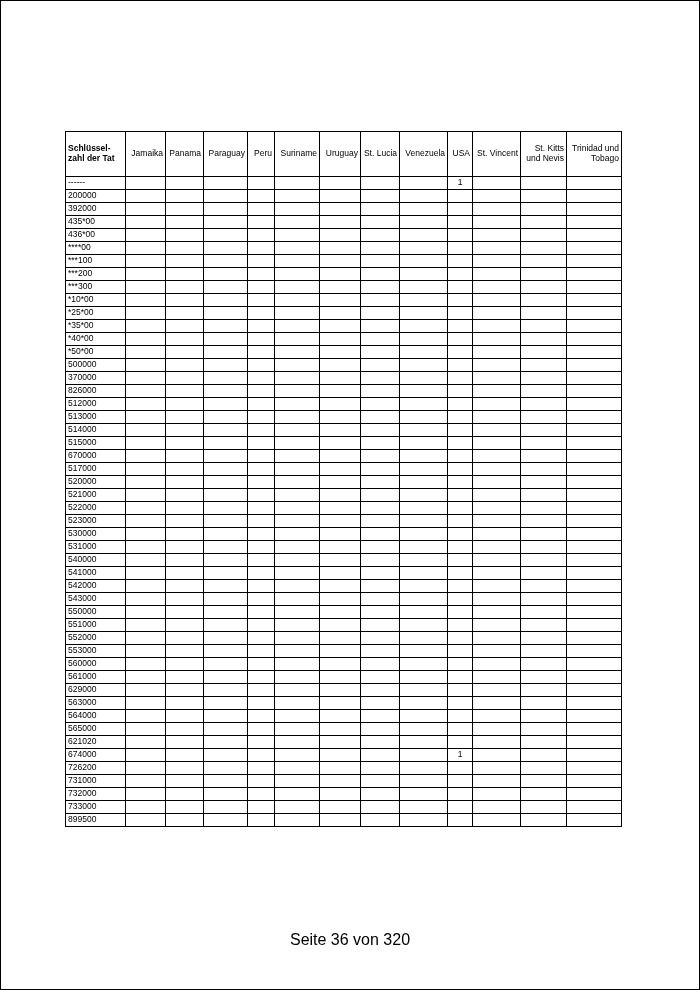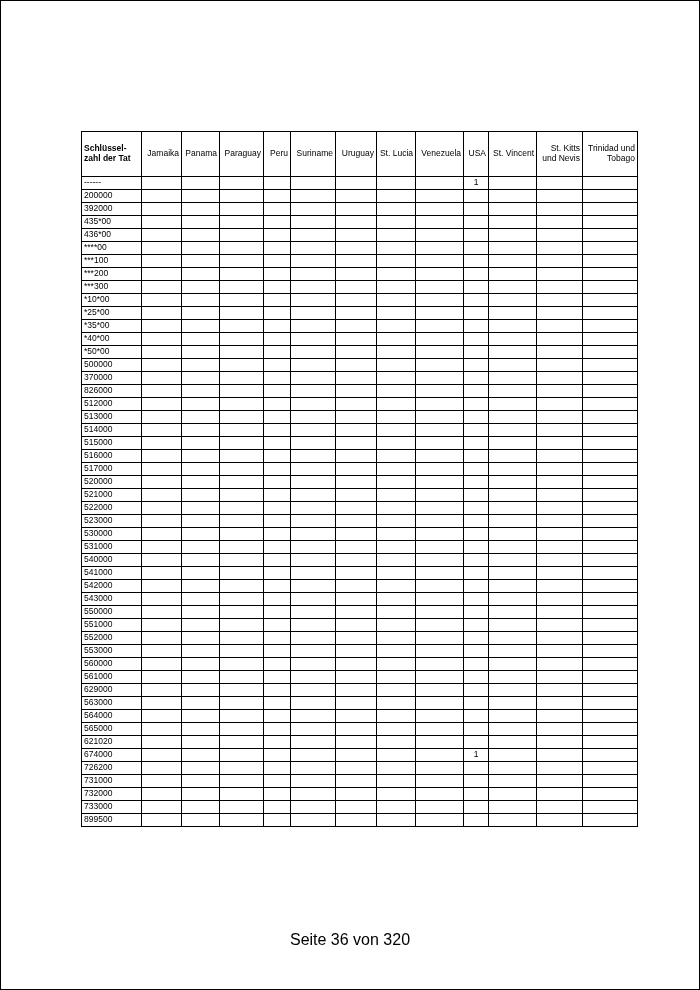--- a/index.html
+++ b/index.html
@@ -17,21 +17,20 @@
     position: relative;
     width: 100%;
     height: 100%;
   }
   #offense-table {
     position: absolute;
     left: 64px;
     top: 130px;
     border-collapse: collapse;
     table-layout: fixed;
-    margin-left: 16px;
   }
   #offense-table th,
   #offense-table td {
     border: 1px solid #000000;
     font-size: 8.5px;
     padding: 0 2px;
     line-height: 1.15;
     overflow: hidden;
     white-space: normal;
     color: #000000;
@@ -414,21 +413,21 @@
           <td class="value-cell"></td>
           <td class="value-cell"></td>
           <td class="value-cell"></td>
           <td class="value-cell"></td>
           <td class="value-cell"></td>
           <td class="value-cell"></td>
           <td class="value-cell"></td>
           <td class="value-cell"></td>
         </tr>
         <tr>
-          <td class="key-cell">516000</td>
+          <td class="key-cell">670000</td>
           <td class="value-cell"></td>
           <td class="value-cell"></td>
           <td class="value-cell"></td>
           <td class="value-cell"></td>
           <td class="value-cell"></td>
           <td class="value-cell"></td>
           <td class="value-cell"></td>
           <td class="value-cell"></td>
           <td class="value-cell"></td>
           <td class="value-cell"></td>

